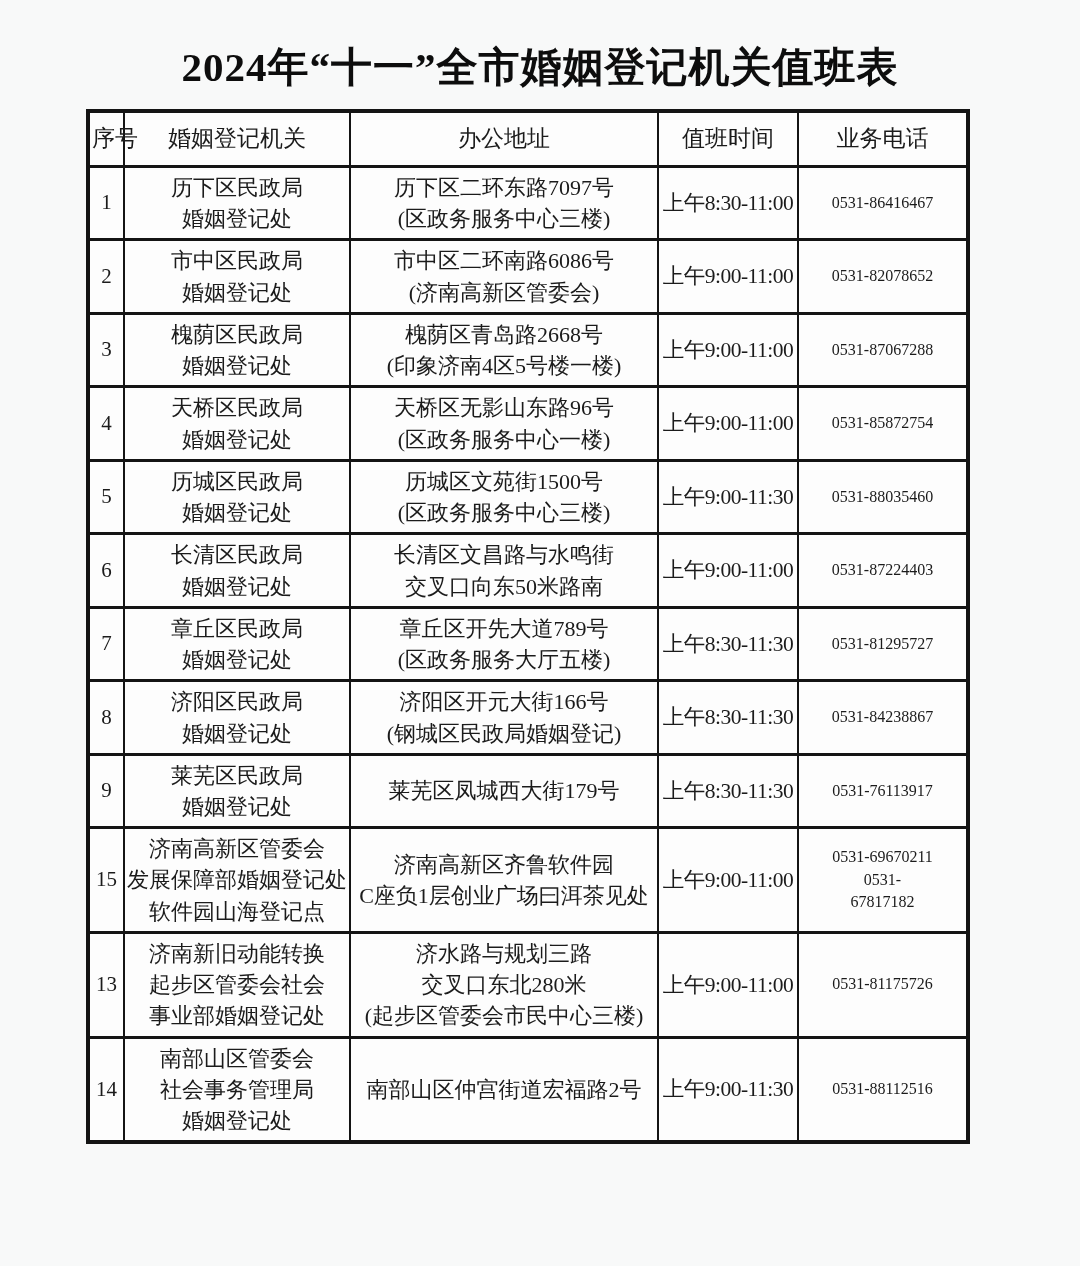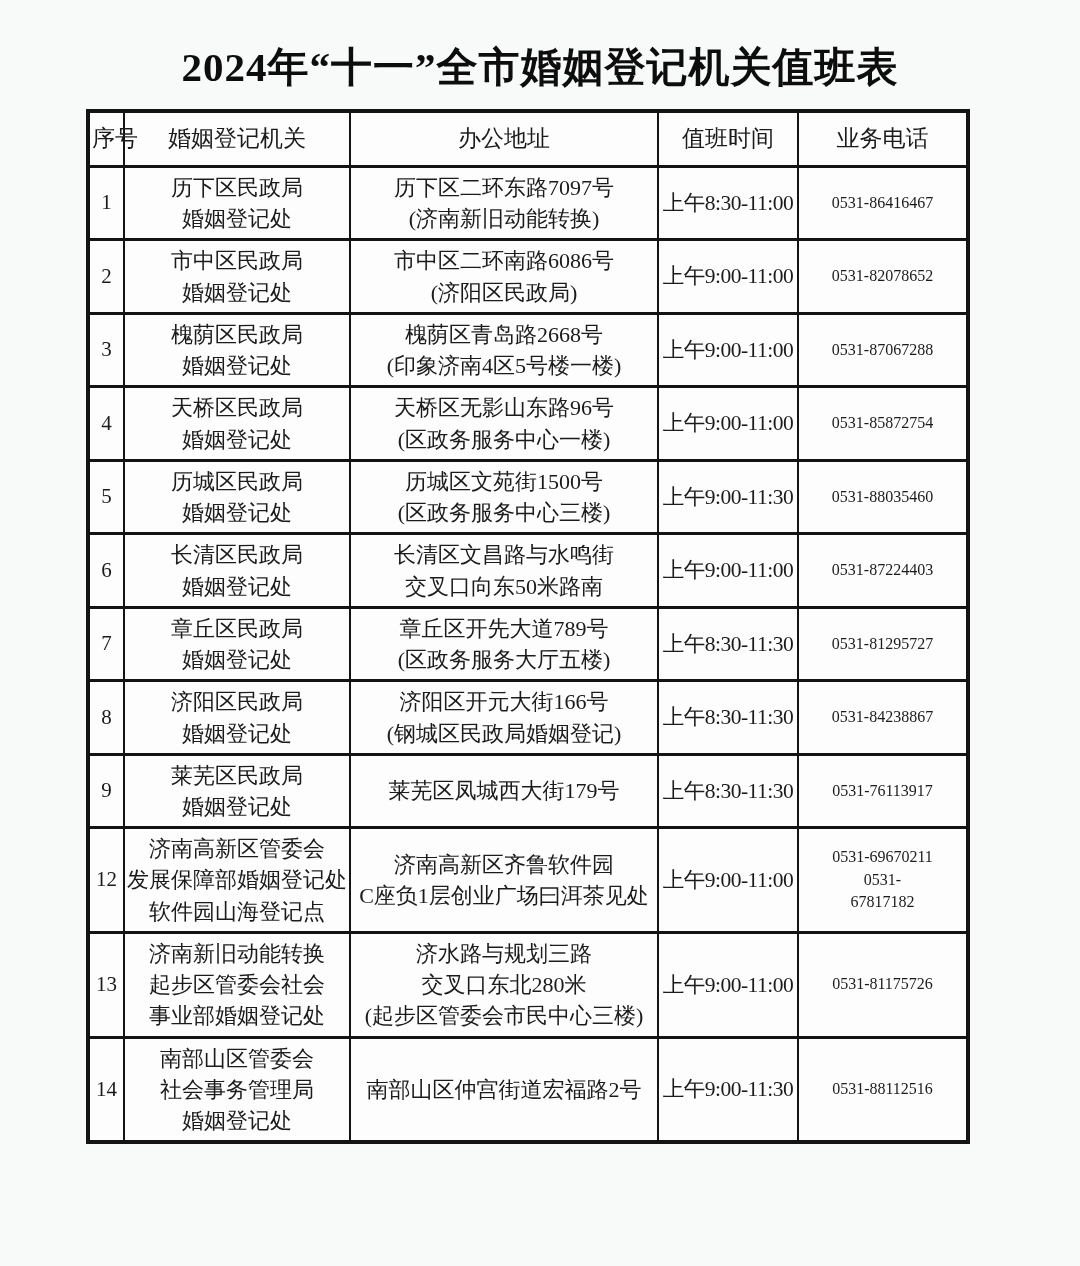--- a/index.html
+++ b/index.html
@@ -88,31 +88,31 @@
         <th>值班时间</th>
         <th>业务电话</th>
       </tr>
     </thead>
     <tbody>
   <tr>
     <td class="cell-no">1</td>
     <td class="cell-org">历下区民政局
 婚姻登记处</td>
     <td class="cell-addr">历下区二环东路7097号
-(济南新旧动能转换)</td>
+(区政务服务中心三楼)</td>
     <td class="cell-time">上午8:30-11:00</td>
     <td class="cell-phone">0531-86416467</td>
   </tr>
 
   <tr>
     <td class="cell-no">2</td>
     <td class="cell-org">市中区民政局
 婚姻登记处</td>
     <td class="cell-addr">市中区二环南路6086号
-(济阳区民政局)</td>
+(济南高新区管委会)</td>
     <td class="cell-time">上午9:00-11:00</td>
     <td class="cell-phone">0531-82078652</td>
   </tr>
 
   <tr>
     <td class="cell-no">3</td>
     <td class="cell-org">槐荫区民政局
 婚姻登记处</td>
     <td class="cell-addr">槐荫区青岛路2668号
 (印象济南4区5号楼一楼)</td>
@@ -175,21 +175,21 @@
     <td class="cell-org">莱芜区民政局
 婚姻登记处</td>
     <td class="cell-addr">莱芜区凤城西大街179号</td>
     <td class="cell-time">上午8:30-11:30</td>
     <td class="cell-phone">0531-76113917</td>
   </tr>
 
 
 
   <tr>
-    <td class="cell-no">12</td>
+    <td class="cell-no">15</td>
     <td class="cell-org">济南高新区管委会
 发展保障部婚姻登记处
 软件园山海登记点</td>
     <td class="cell-addr">济南高新区齐鲁软件园
 C座负1层创业广场曰洱茶见处</td>
     <td class="cell-time">上午9:00-11:00</td>
     <td class="cell-phone">0531-69670211
 0531-
 67817182</td>
   </tr>

